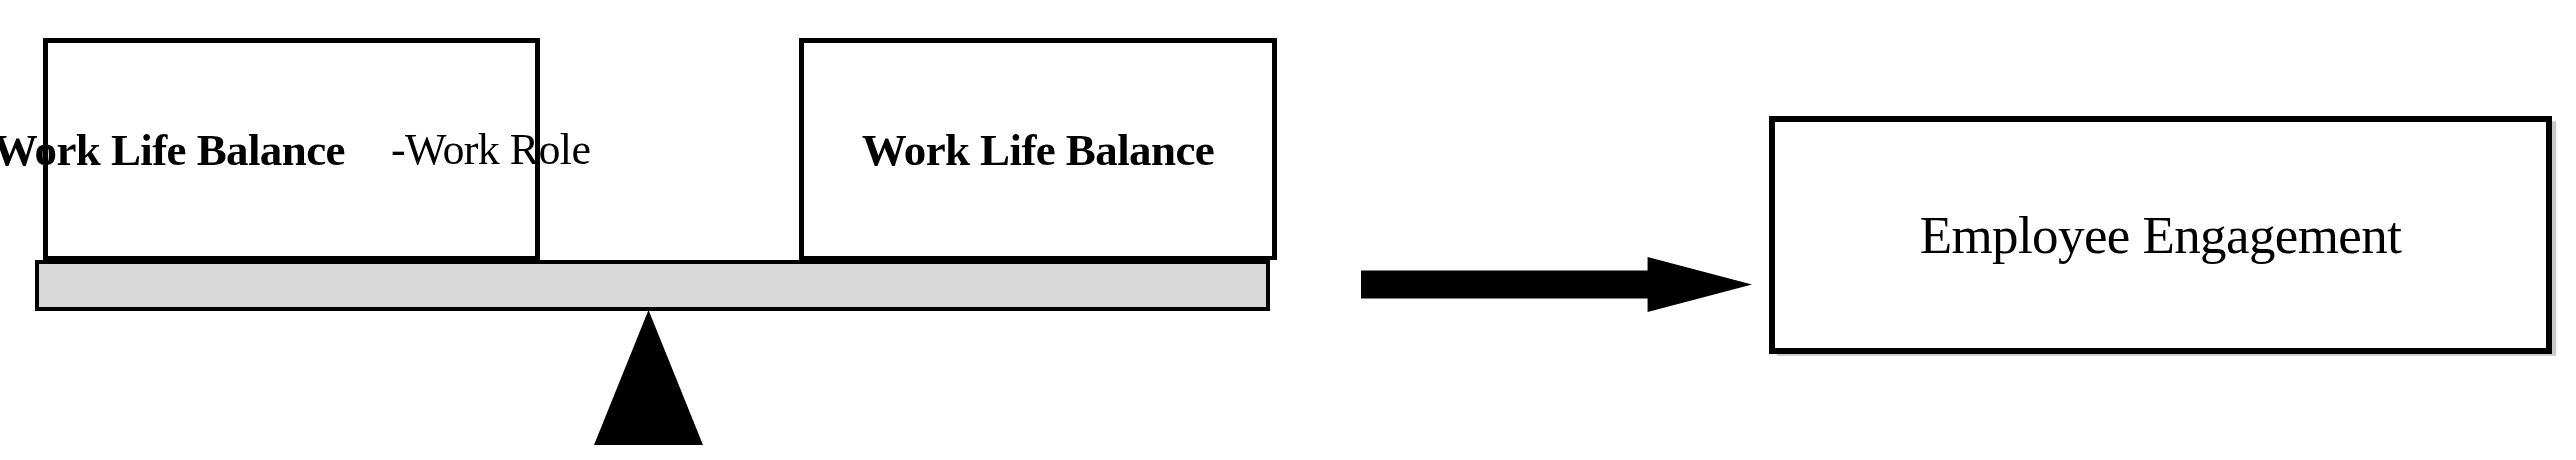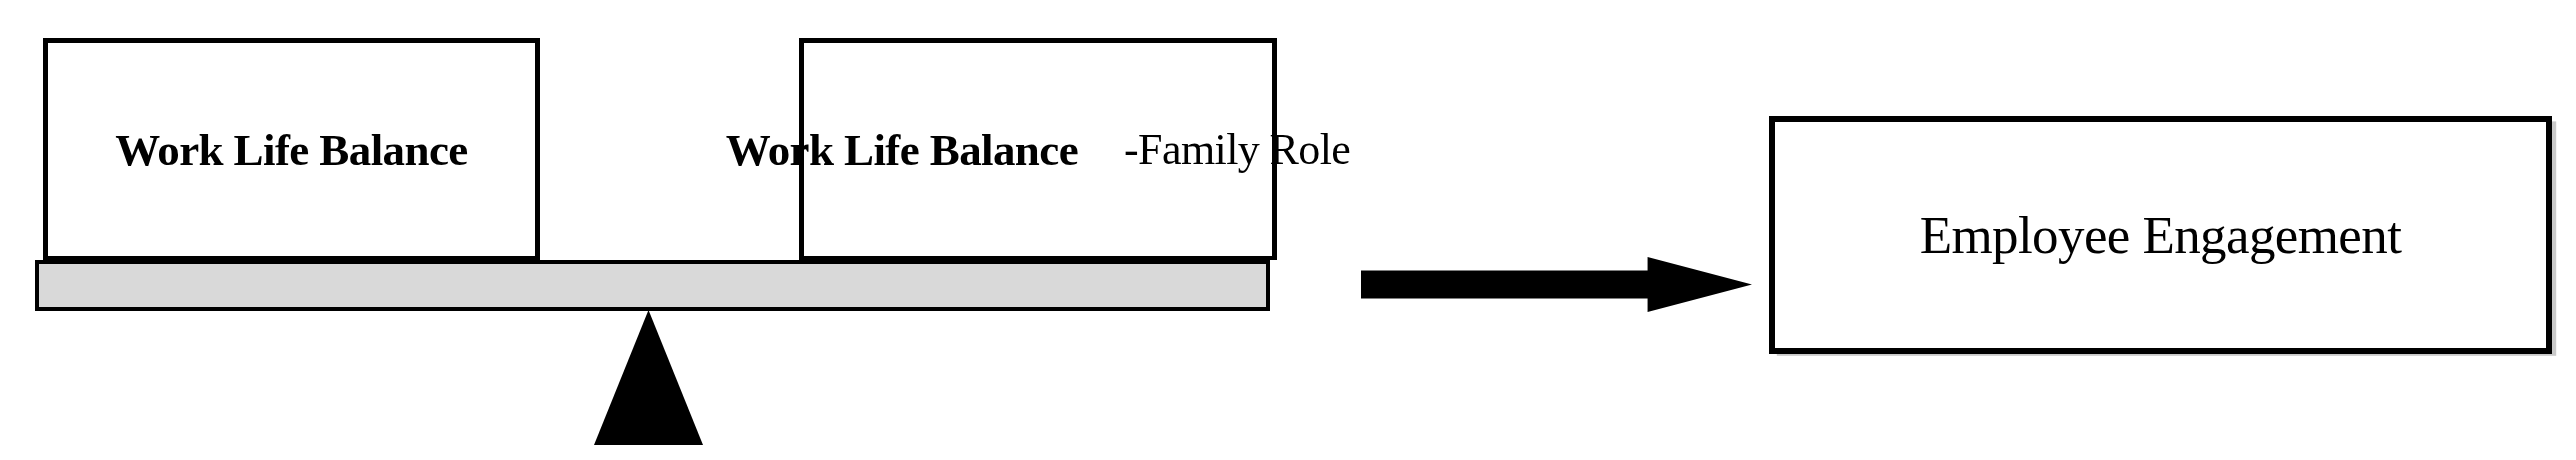--- a/index.html
+++ b/index.html
@@ -97,25 +97,25 @@
     white-space: nowrap;
   }
 </style>
 </head>
 <body>
 
 <div id="canvas">
 
   <div class="abs wlb-box" id="work-box">
     <div class="box-title">Work Life Balance</div>
+    <div class="box-subtitle">-Work Role</div>
   </div>
 
   <div class="abs wlb-box" id="family-box">
     <div class="box-title">Work Life Balance</div>
-    <div class="box-subtitle">-Family Role</div>
   </div>
 
   <div class="abs" id="beam"></div>
 
   <div class="abs" id="fulcrum">
     <svg viewBox="0 0 180 222" preserveAspectRatio="none" aria-hidden="true">
       <polygon points="90,0 180,222 0,222" fill="currentColor"></polygon>
     </svg>
   </div>
 

